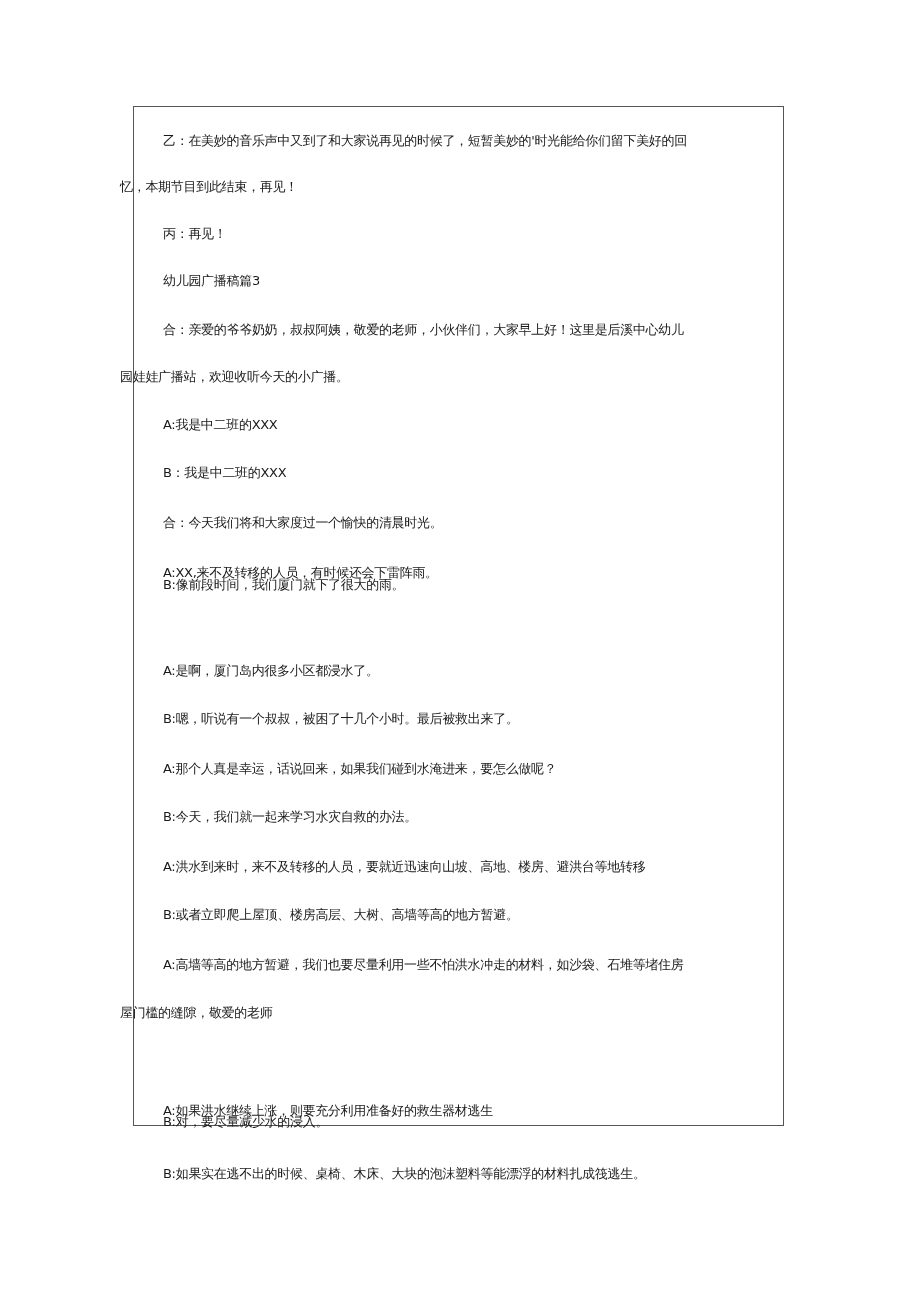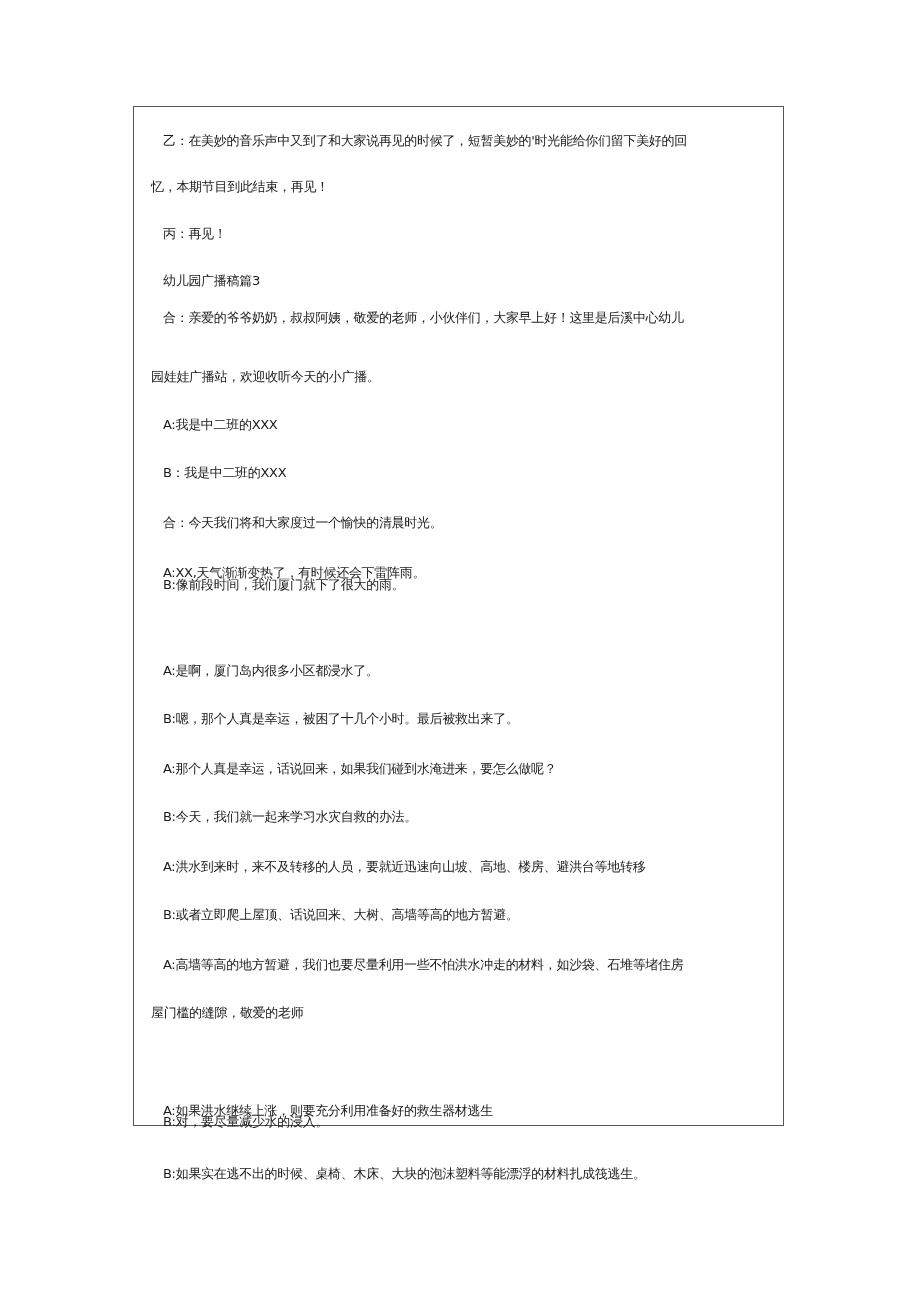--- a/index.html
+++ b/index.html
@@ -30,47 +30,47 @@
       white-space: nowrap;
       font-size: 13px;
       line-height: 20px;
       letter-spacing: -0.3px;
       text-align: right;
     }
     .line.indent {
       left: 163px;
     }
     .line.flush {
-      left: 151px;
+      left: 120px;
       font-family: Liberation Serif, serif;
     }
   </style>
 </head>
 <body>
 
 <div class="page-box"></div>
 
 <div id="doc">
 
   <div class="line indent" style="top:131px">乙：在美妙的音乐声中又到了和大家说再见的时候了，短暂美妙的'时光能给你们留下美好的回</div>
   <div class="line flush" style="top:177px">忆，本期节目到此结束，再见！</div>
   <div class="line indent" style="top:224px">丙：再见！</div>
   <div class="line indent" style="top:271px">幼儿园广播稿篇3</div>
-  <div class="line indent" style="top:308px">合：亲爱的爷爷奶奶，叔叔阿姨，敬爱的老师，小伙伴们，大家早上好！这里是后溪中心幼儿</div>
+  <div class="line indent" style="top:320px">合：亲爱的爷爷奶奶，叔叔阿姨，敬爱的老师，小伙伴们，大家早上好！这里是后溪中心幼儿</div>
   <div class="line flush" style="top:367px">园娃娃广播站，欢迎收听今天的小广播。</div>
   <div class="line indent" style="top:415px">A:我是中二班的XXX</div>
   <div class="line indent" style="top:463px">B：我是中二班的XXX</div>
   <div class="line indent" style="top:513px">合：今天我们将和大家度过一个愉快的清晨时光。</div>
-  <div class="line indent" style="top:563px">A:XX,天气渐渐变热了，有时候还会下雷阵雨。</div>
+  <div class="line indent" style="top:563px">A:XX,来不及转移的人员，有时候还会下雷阵雨。</div>
   <div class="line indent" style="top:575px">B:像前段时间，我们厦门就下了很大的雨。</div>
   <div class="line indent" style="top:661px">A:是啊，厦门岛内很多小区都浸水了。</div>
-  <div class="line indent" style="top:709px">B:嗯，那个人真是幸运，被困了十几个小时。最后被救出来了。</div>
+  <div class="line indent" style="top:709px">B:嗯，听说有一个叔叔，被困了十几个小时。最后被救出来了。</div>
   <div class="line indent" style="top:759px">A:那个人真是幸运，话说回来，如果我们碰到水淹进来，要怎么做呢？</div>
   <div class="line indent" style="top:807px">B:今天，我们就一起来学习水灾自救的办法。</div>
   <div class="line indent" style="top:857px">A:洪水到来时，来不及转移的人员，要就近迅速向山坡、高地、楼房、避洪台等地转移</div>
-  <div class="line indent" style="top:905px">B:或者立即爬上屋顶、话说回来、大树、高墙等高的地方暂避。</div>
+  <div class="line indent" style="top:905px">B:或者立即爬上屋顶、楼房高层、大树、高墙等高的地方暂避。</div>
   <div class="line indent" style="top:955px">A:高墙等高的地方暂避，我们也要尽量利用一些不怕洪水冲走的材料，如沙袋、石堆等堵住房</div>
   <div class="line flush" style="top:1003px">屋门槛的缝隙，敬爱的老师</div>
   <div class="line indent" style="top:1112px">B:对，要尽量减少水的浸入。</div>
   <div class="line indent" style="top:1101px">A:如果洪水继续上涨，则要充分利用准备好的救生器材逃生</div>
 
   <div class="line indent" style="top:1164px">B:如果实在逃不出的时候、桌椅、木床、大块的泡沫塑料等能漂浮的材料扎成筏逃生。</div>
 </div>
 
 </body></html>

